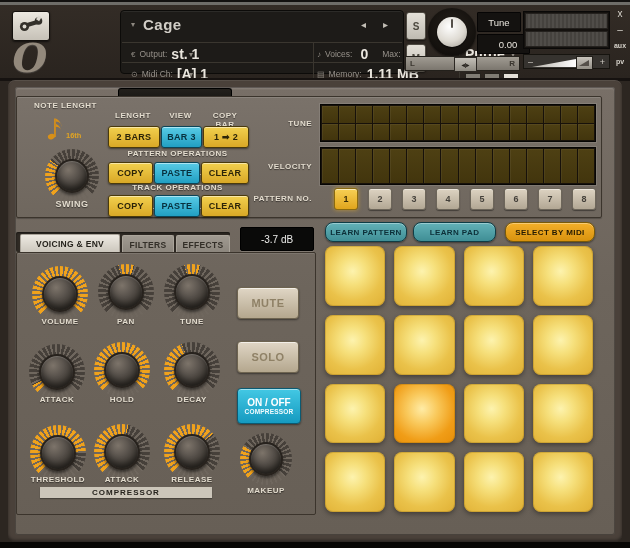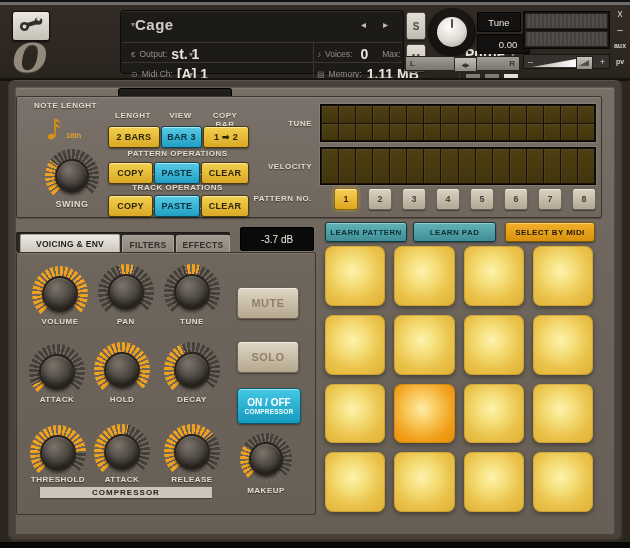--- a/index.html
+++ b/index.html
@@ -136,21 +136,21 @@
     display:flex;align-items:center;justify-content:center;font-size:11px;font-weight:bold;letter-spacing:.5px;}
   .beige{background:linear-gradient(180deg,#e0d6c5,#b4a78e);color:#8f8166;border:1px solid #6e6450;
     box-shadow:inset 0 1px 0 rgba(255,255,255,.6),0 1px 2px rgba(0,0,0,.45);}
   #onoff-btn{left:237px;top:388px;width:62px;height:34px;border-radius:4px;border:1px solid #0b5a72;
     background:linear-gradient(180deg,#43c8e4,#159ac0);display:flex;flex-direction:column;align-items:center;justify-content:center;
     box-shadow:inset 0 1px 0 rgba(255,255,255,.5),0 1px 2px rgba(0,0,0,.45);}
   #onoff-btn .l1{color:#fff;font-size:10px;font-weight:bold;}
   #onoff-btn .l2{color:#f2fbfd;font-size:6.5px;font-weight:bold;letter-spacing:.2px;}
 
   
-  .learnbtn{position:absolute;top:222px;height:18px;border-radius:3px;font-size:8px;font-weight:bold;letter-spacing:.4px;
+  .learnbtn{position:absolute;top:222px;height:18px;border-radius:8px;font-size:8px;font-weight:bold;letter-spacing:.4px;
     display:flex;align-items:center;justify-content:center;box-shadow:inset 0 1px 0 rgba(255,255,255,.35),0 1px 2px rgba(0,0,0,.45);}
   .teal{background:linear-gradient(180deg,#63b2b8,#3f8e95);color:#0c2f38;border:1px solid #0f3d46;}
   .orange{background:linear-gradient(180deg,#f4b02a,#d8920e);color:#241a02;border:1px solid #7a5a08;}
   #pad-grid{left:325px;top:246px;width:268px;height:266px;display:grid;
     grid-template-columns:repeat(4,1fr);grid-template-rows:repeat(4,1fr);gap:9px;}
   .pad{border-radius:8px;background:radial-gradient(circle at 46% 42%,#fdf3ae 0%,#f6e07c 28%,#eac24a 62%,#e0b034 100%);
     box-shadow:0 2px 5px rgba(0,0,0,.38),inset 0 0 0 1px rgba(120,80,0,.22);}
   .pad.active{background:radial-gradient(circle at 46% 42%,#ffeca6 0%,#f9c95c 32%,#f09d17 68%,#e88e07 100%);}
 </style>
 </head>
@@ -173,21 +173,21 @@
         <circle cx="6.5" cy="11.5" r="1.9" fill="#dcd8d0"></circle>
         <rect x="19" y="1" width="3.6" height="4.6" fill="#dcd8d0" transform="rotate(32 20.8 3.3)"></rect>
       </svg>
     </span>
   </div>
   <div class="abs" id="logo">O</div>
 
   <div class="abs" id="headbox">
     <div class="hrow" id="title-row" style="top:3px;padding-left:10px;">
       <span class="ddown">▾</span>
-      <span id="title-text" style="">Cage</span>
+      <span id="title-text" style="margin-left:8px;">Cage</span>
       <span class="navarrow" style="position:absolute;left:240px;">◂</span>
       <span class="navarrow" style="position:absolute;left:262px;">▸</span>
     </div>
     <div id="hdiv1" class="abs"></div>
     <div id="hdiv2" class="abs"></div>
     <div id="vdiv1"></div>
     <div id="vdiv2"></div>
 
     <div class="hrow" style="top:33px;padding-left:10px;width:182px;">
       <span class="hicon">€</span>

